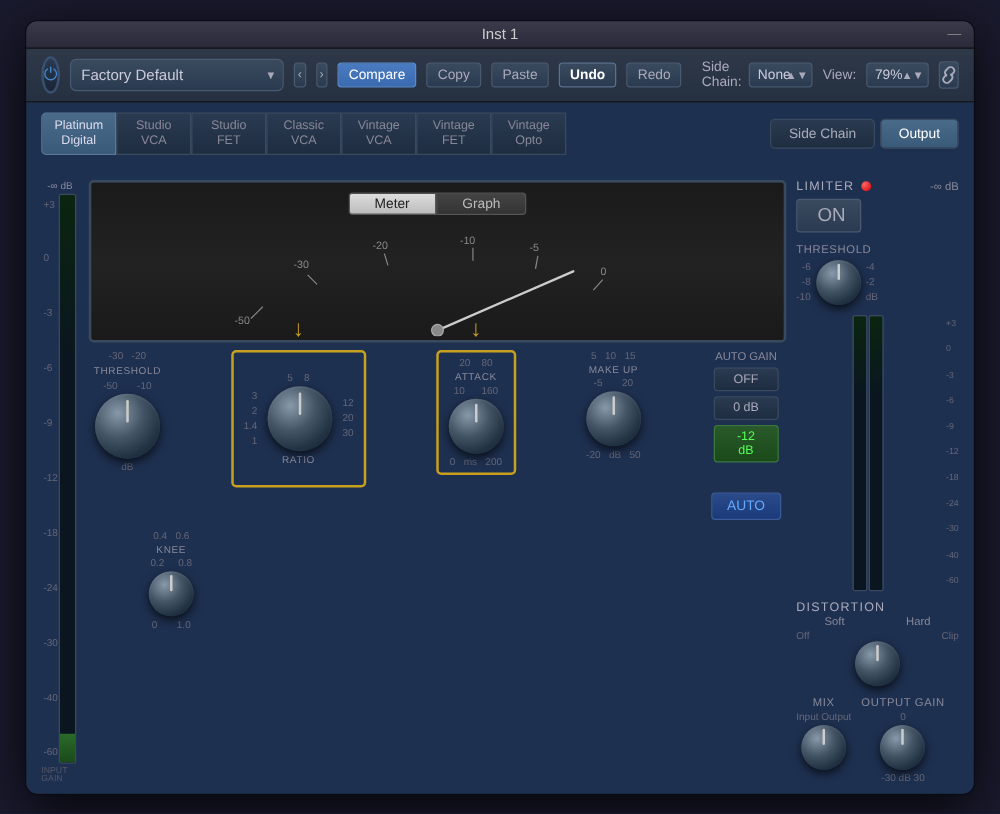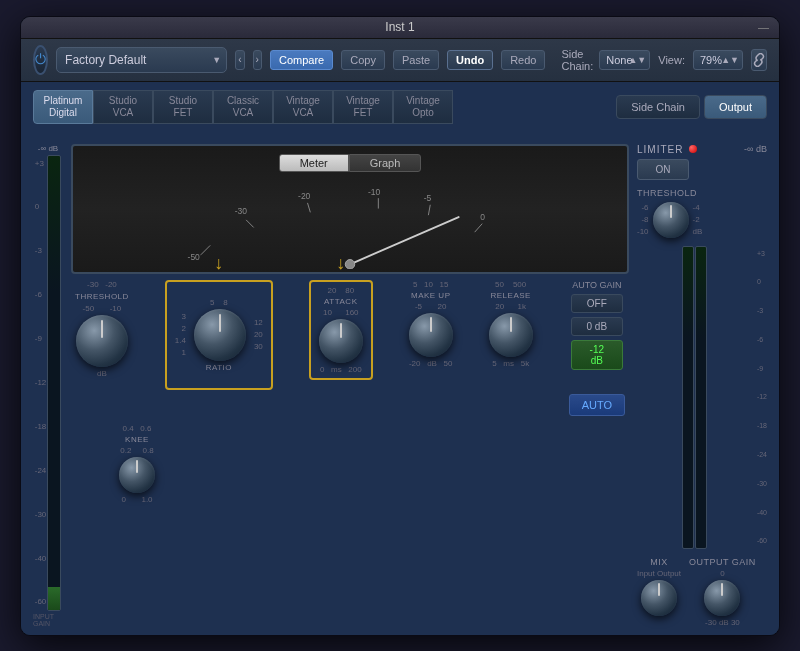--- a/index.html
+++ b/index.html
@@ -387,21 +387,21 @@
     }
     .limiter-db {
       color: #889;
       font-size: 9px;
       margin-left: auto;
     }
     .on-btn {
       background: linear-gradient(180deg, #3a4a5e 0%, #2a3a50 100%);
       border: 1px solid #4a5a70;
       color: #aab;
-      font-size: 10px;
+      font-size: 15px;
       padding: 4px 16px;
       border-radius: 3px;
       cursor: pointer;
       width: 52px;
     }
     .distortion-section {
       margin-top: 4px;
     }
     .soft-hard-row {
       display: flex;
@@ -620,27 +620,20 @@
           </div>
 
           <div class="knob-group">
             <div style="font-size:8px;color:#667;text-align:center;">5 &nbsp; 10 &nbsp; 15</div>
             <div class="knob-label" style="font-size:8px;color:#889;">MAKE UP</div>
             <div style="font-size:8px;color:#667;text-align:center;">-5 &nbsp;&nbsp;&nbsp;&nbsp;&nbsp; 20</div>
             <div class="knob knob-md"></div>
             <div style="font-size:8px;color:#667;text-align:center;">-20 &nbsp; dB &nbsp; 50</div>
           </div>
 
-          <div class="knob-group">
-            <div style="font-size:8px;color:#667;text-align:center;">50 &nbsp;&nbsp; 500</div>
-            <div class="knob-label" style="font-size:8px;color:#889;">RELEASE</div>
-            <div style="font-size:8px;color:#667;text-align:center;">20 &nbsp;&nbsp;&nbsp;&nbsp; 1k</div>
-            <div class="knob knob-md"></div>
-            <div style="font-size:8px;color:#667;text-align:center;">5 &nbsp; ms &nbsp; 5k</div>
-          </div>
 
           <div class="auto-gain-section">
             <div class="auto-gain-label">AUTO GAIN</div>
             <div class="auto-gain-btn">OFF</div>
             <div class="auto-gain-btn">0 dB</div>
             <div class="auto-gain-btn selected">-12 dB</div>
             <div style="margin-top:20px;">
               <div style="background:linear-gradient(180deg,#2a4a8a,#1a3a7a);border:1px solid #3a5a9a;color:#6af;font-size:11px;padding:4px 12px;border-radius:3px;cursor:pointer;">AUTO</div>
             </div>
           </div>
@@ -704,20 +697,34 @@
               <span>-9</span>
               <span>-12</span>
               <span>-18</span>
               <span>-24</span>
               <span>-30</span>
               <span>-40</span>
               <span>-60</span>
           </div>
         </div>
 
+        <div class="distortion-section">
+          <div style="display:flex;align-items:center;gap:6px;">
+            <span class="section-title">DISTORTION</span>
+          </div>
+          <div class="soft-hard-row">
+            <span>Soft</span>
+            <span>Hard</span>
+          </div>
+          <div style="display:flex;justify-content:space-between;margin-top:2px;font-size:8px;color:#667;">
+            <span>Off</span>
+            <span>Clip</span>
+          </div>
+          <div class="knob knob-sm" style="margin:0 auto;"></div>
+        </div>
 
         <div style="display:flex;gap:8px;margin-top:4px;">
           <div class="knob-group">
             <span class="knob-label" style="font-size:9px;color:#889;">MIX</span>
             <div style="font-size:8px;color:#667;text-align:center;">Input&nbsp;Output</div>
             <div class="knob knob-sm"></div>
           </div>
           <div class="knob-group">
             <span class="knob-label" style="font-size:9px;color:#889;white-space:nowrap;">OUTPUT GAIN</span>
             <div style="font-size:8px;color:#667;text-align:center;">0</div>

